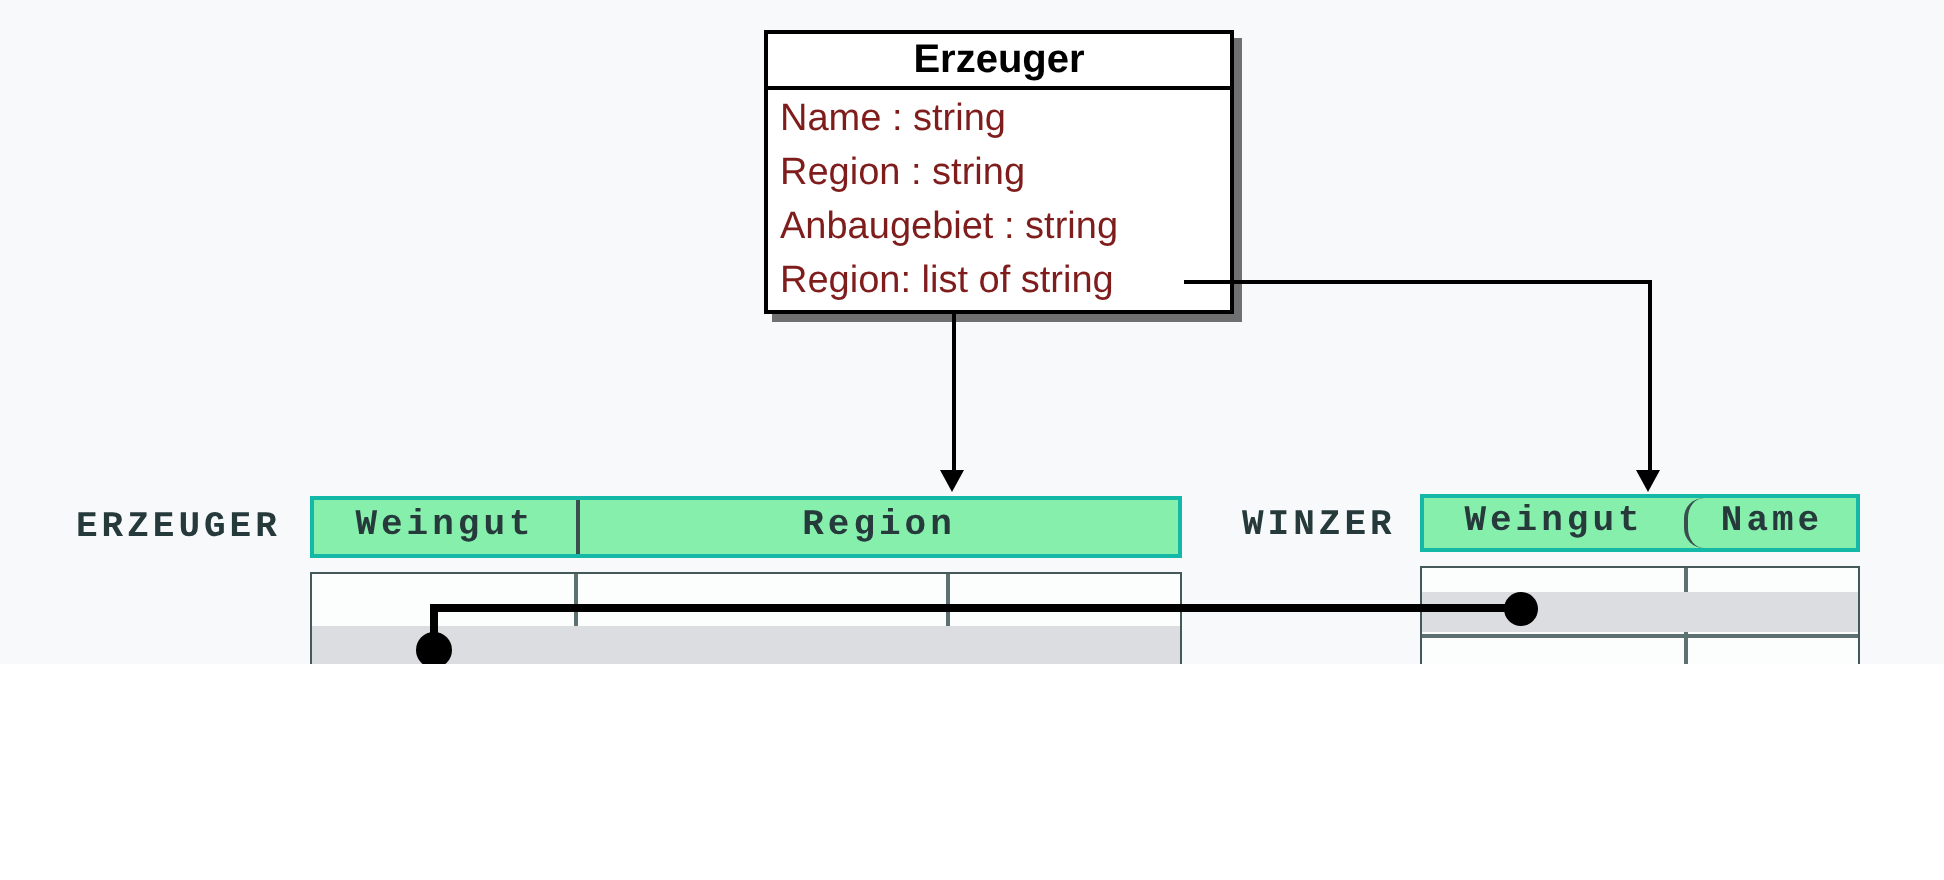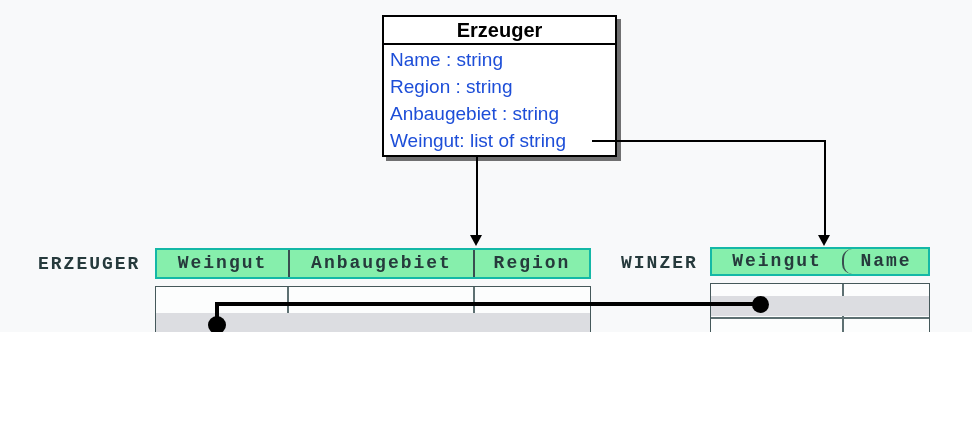--- a/index.html
+++ b/index.html
@@ -13,21 +13,21 @@
   .class-box {
     position:absolute; left:382px; top:15px; width:235px; height:142px;
     background:#ffffff; border:2px solid #000; box-sizing:border-box;
     box-shadow:4px 4px 0 rgba(0,0,0,0.55); z-index:2;
   }
   .class-title {
     height:26px; border-bottom:2px solid #000;
     font-weight:bold; font-size:20px; line-height:26px; text-align:center; color:#000;
   }
   .class-attrs { padding:1px 0 0 6px; }
-  .class-attr { font-size:19px; line-height:27px; color:#1d4ed8; white-space:nowrap; }
+  .class-attr { font-size:19px; line-height:27px; color:#7f1d1d; white-space:nowrap; }
 
   
   .hline, .vline { position:absolute; background:#000; z-index:3; }
   .arrowhead {
     position:absolute; width:0; height:0; z-index:3;
     border-left:6.5px solid transparent; border-right:6.5px solid transparent;
     border-top:11px solid #000;
   }
 
   
@@ -65,36 +65,35 @@
 <body>
 
 <div class="stage">
 
   <div class="class-box">
     <div class="class-title">Erzeuger</div>
     <div class="class-attrs">
       <div class="class-attr">Name : string</div>
       <div class="class-attr">Region : string</div>
       <div class="class-attr">Anbaugebiet : string</div>
-      <div class="class-attr">Weingut: list of string</div>
+      <div class="class-attr">Region: list of string</div>
     </div>
   </div>
 
   <div class="vline" style="left:476px; top:157px; width:2px; height:79px;"></div>
   <div class="arrowhead" style="left:470px; top:235px;"></div>
 
   <div class="hline" style="left:592px; top:140px; width:234px; height:2px;"></div>
   <div class="vline" style="left:824px; top:140px; width:2px; height:95px;"></div>
   <div class="arrowhead" style="left:818px; top:235px;"></div>
 
   <div class="tbl-label" style="left:38px; top:254px;">ERZEUGER</div>
 
   <div class="tbl-header erz-header" style="left:155px; top:248px; width:436px; height:31px;">
     <div class="th" style="width:131px;">Weingut</div>
-    <div class="th" style="width:185px;">Anbaugebiet</div>
     <div class="th" style="flex:1;">Region</div>
   </div>
 
   <div class="tbl-body" style="left:155px; top:286px; width:436px; height:116px;">
     <div class="vsep" style="left:131px;"></div>
     <div class="vsep" style="left:317px;"></div>
     <div class="band" style="top:26px; height:25px;"></div>
     <div class="rowline" style="top:52px;"></div>
   </div>
 

